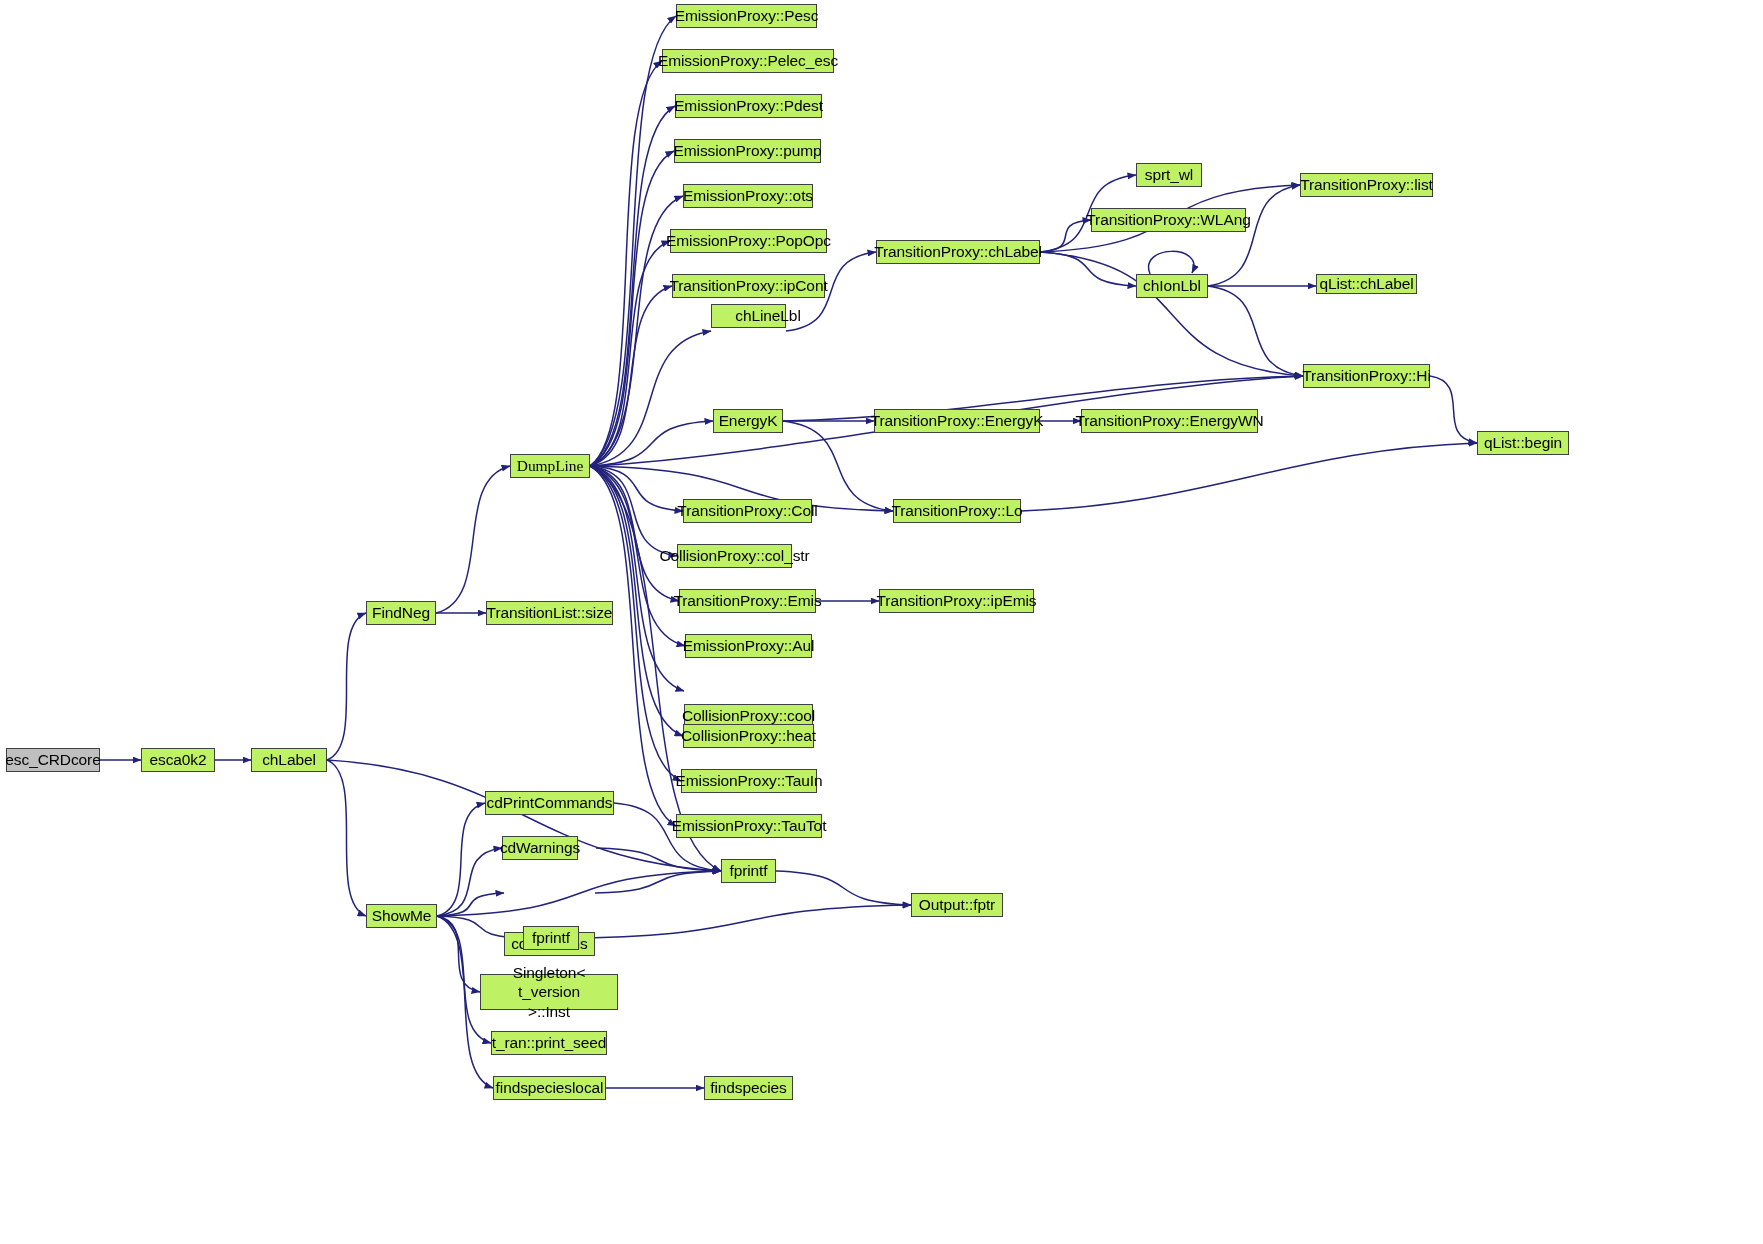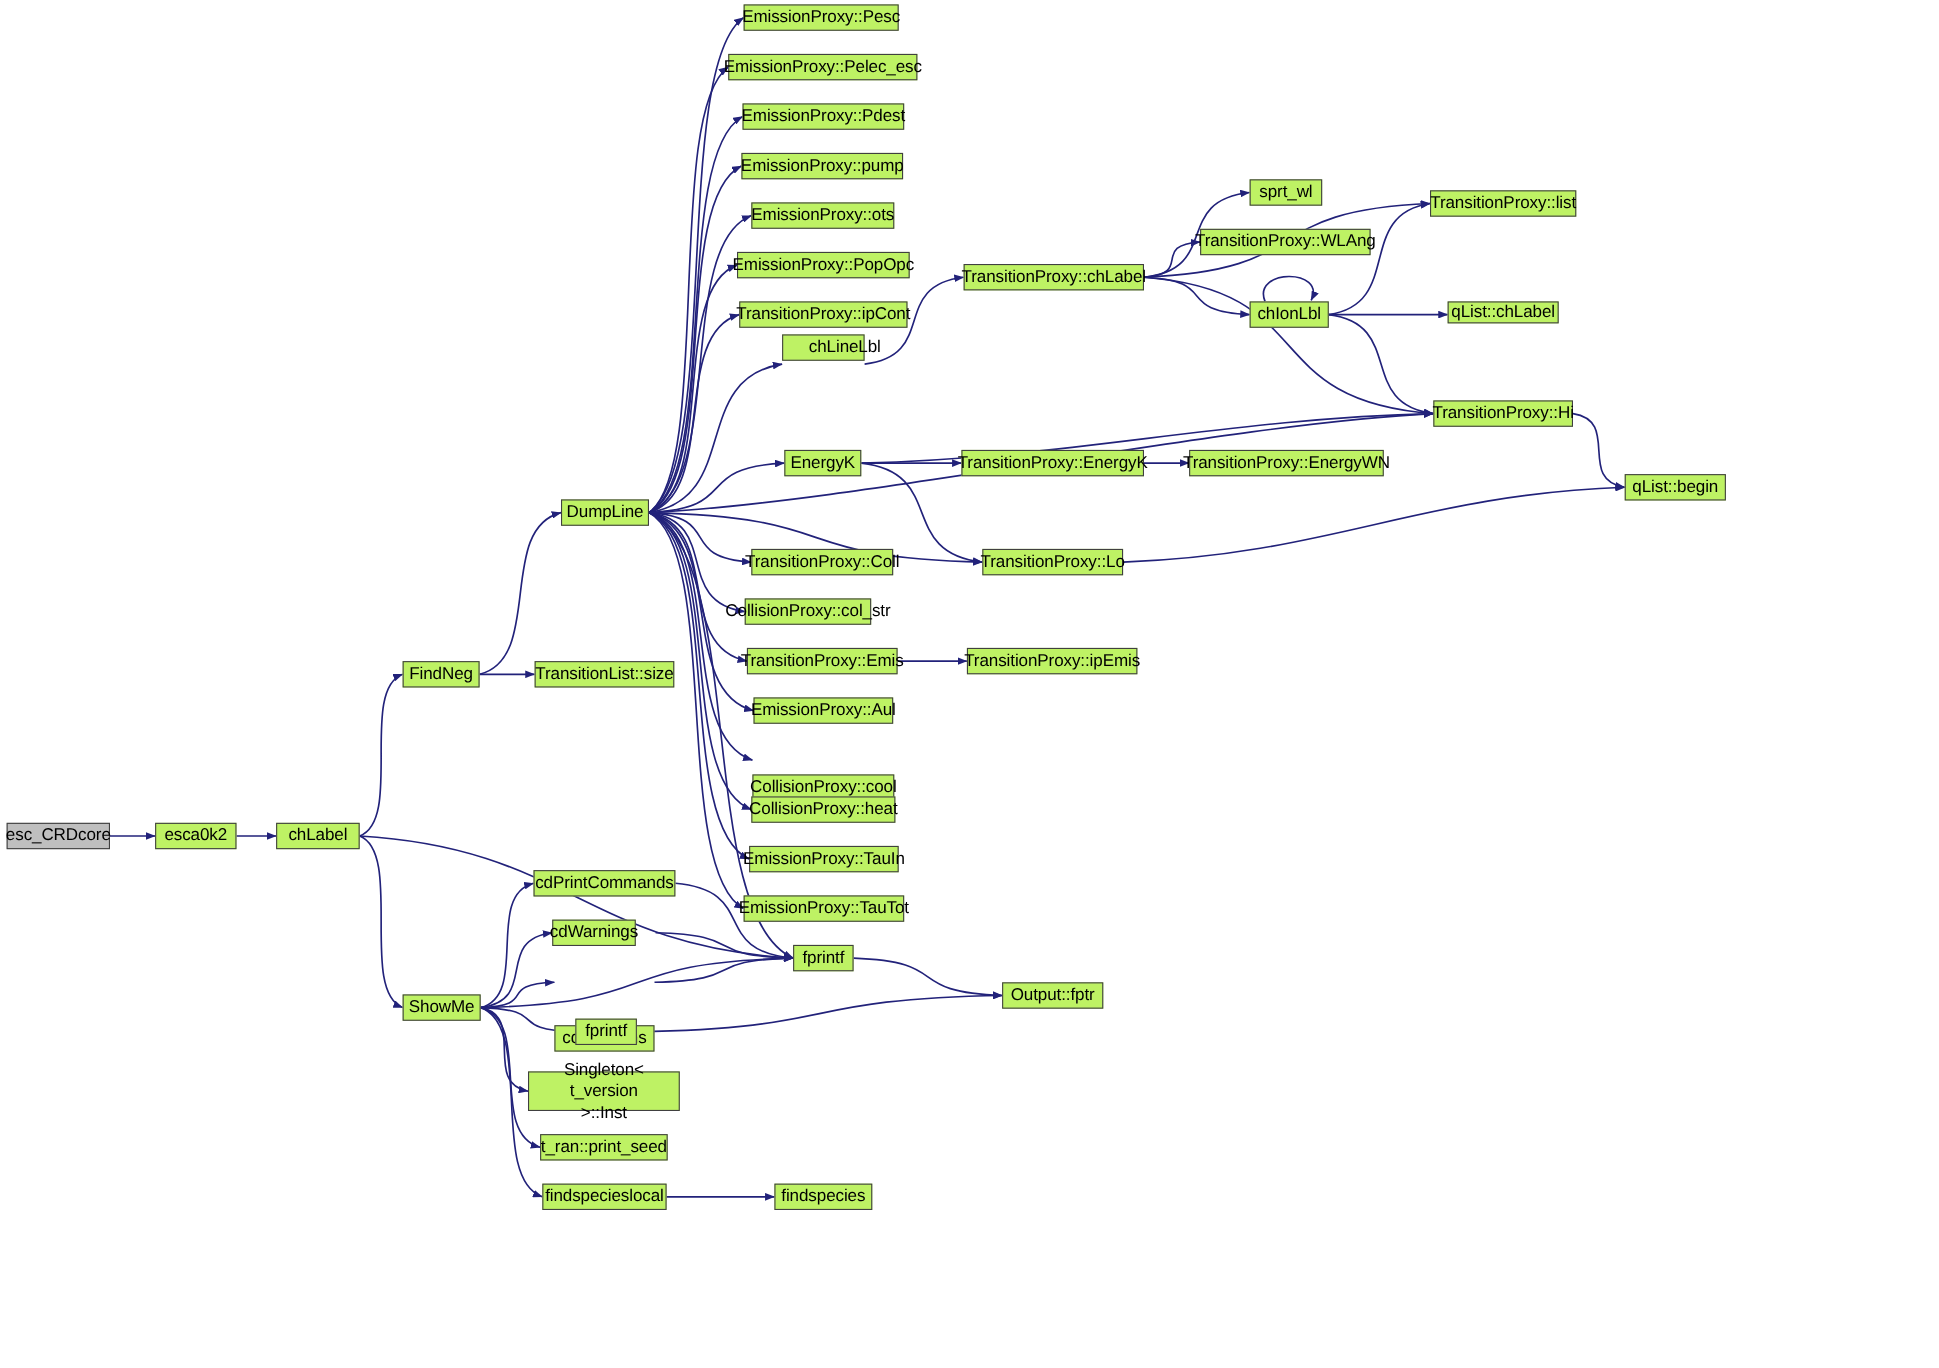--- a/index.html
+++ b/index.html
@@ -117,21 +117,21 @@
         <path d="M 776 871 C 868.25 874.4, 818.75 901.6, 911 905" fill="none" stroke="#22227a" stroke-width="1.5" marker-end="url(#arrowhead)"></path>
         <path d="M 606 1088 C 677.9 1088, 632.1 1088, 704 1088" fill="none" stroke="#22227a" stroke-width="1.5" marker-end="url(#arrowhead)"></path>
       </g>
   </svg>
   <div id="nodes-layer">
       <div class="node root" style="left: 6px; top: 748px; width: 94px; height: 24px;">esc_CRDcore</div>
       <div class="node" style="left: 141px; top: 748px; width: 74px; height: 24px;">esca0k2</div>
       <div class="node" style="left: 251px; top: 748px; width: 76px; height: 24px;">chLabel</div>
       <div class="node" style="left: 366px; top: 601px; width: 70px; height: 24px;">FindNeg</div>
       <div class="node" style="left: 486px; top: 601px; width: 127px; height: 24px;">TransitionList::size</div>
-      <div class="node" style="left: 510px; top: 454px; width: 80px; height: 24px;">DumpLine</div>
+      <div class="node" style="left: 510px; top: 454px; width: 80px; height: 24px; font-family: Liberation Serif, serif;">DumpLine</div>
       <div class="node" style="left: 676px; top: 4px; width: 141px; height: 24px;">EmissionProxy::Pesc</div>
       <div class="node" style="left: 662px; top: 49px; width: 172px; height: 24px;">EmissionProxy::Pelec_esc</div>
       <div class="node" style="left: 675px; top: 94px; width: 147px; height: 24px;">EmissionProxy::Pdest</div>
       <div class="node" style="left: 674px; top: 139px; width: 147px; height: 24px;">EmissionProxy::pump</div>
       <div class="node" style="left: 683px; top: 184px; width: 130px; height: 24px;">EmissionProxy::ots</div>
       <div class="node" style="left: 670px; top: 229px; width: 157px; height: 24px;">EmissionProxy::PopOpc</div>
       <div class="node" style="left: 672px; top: 274px; width: 153px; height: 24px;">TransitionProxy::ipCont</div>
       <div class="node" style="left: 711px; top: 304px; width: 75px; height: 24px; padding-left: 39px;">chLineLbl</div>
       <div class="node" style="left: 713px; top: 409px; width: 70px; height: 24px;">EnergyK</div>
       <div class="node" style="left: 683px; top: 499px; width: 129px; height: 24px;">TransitionProxy::Coll</div>

